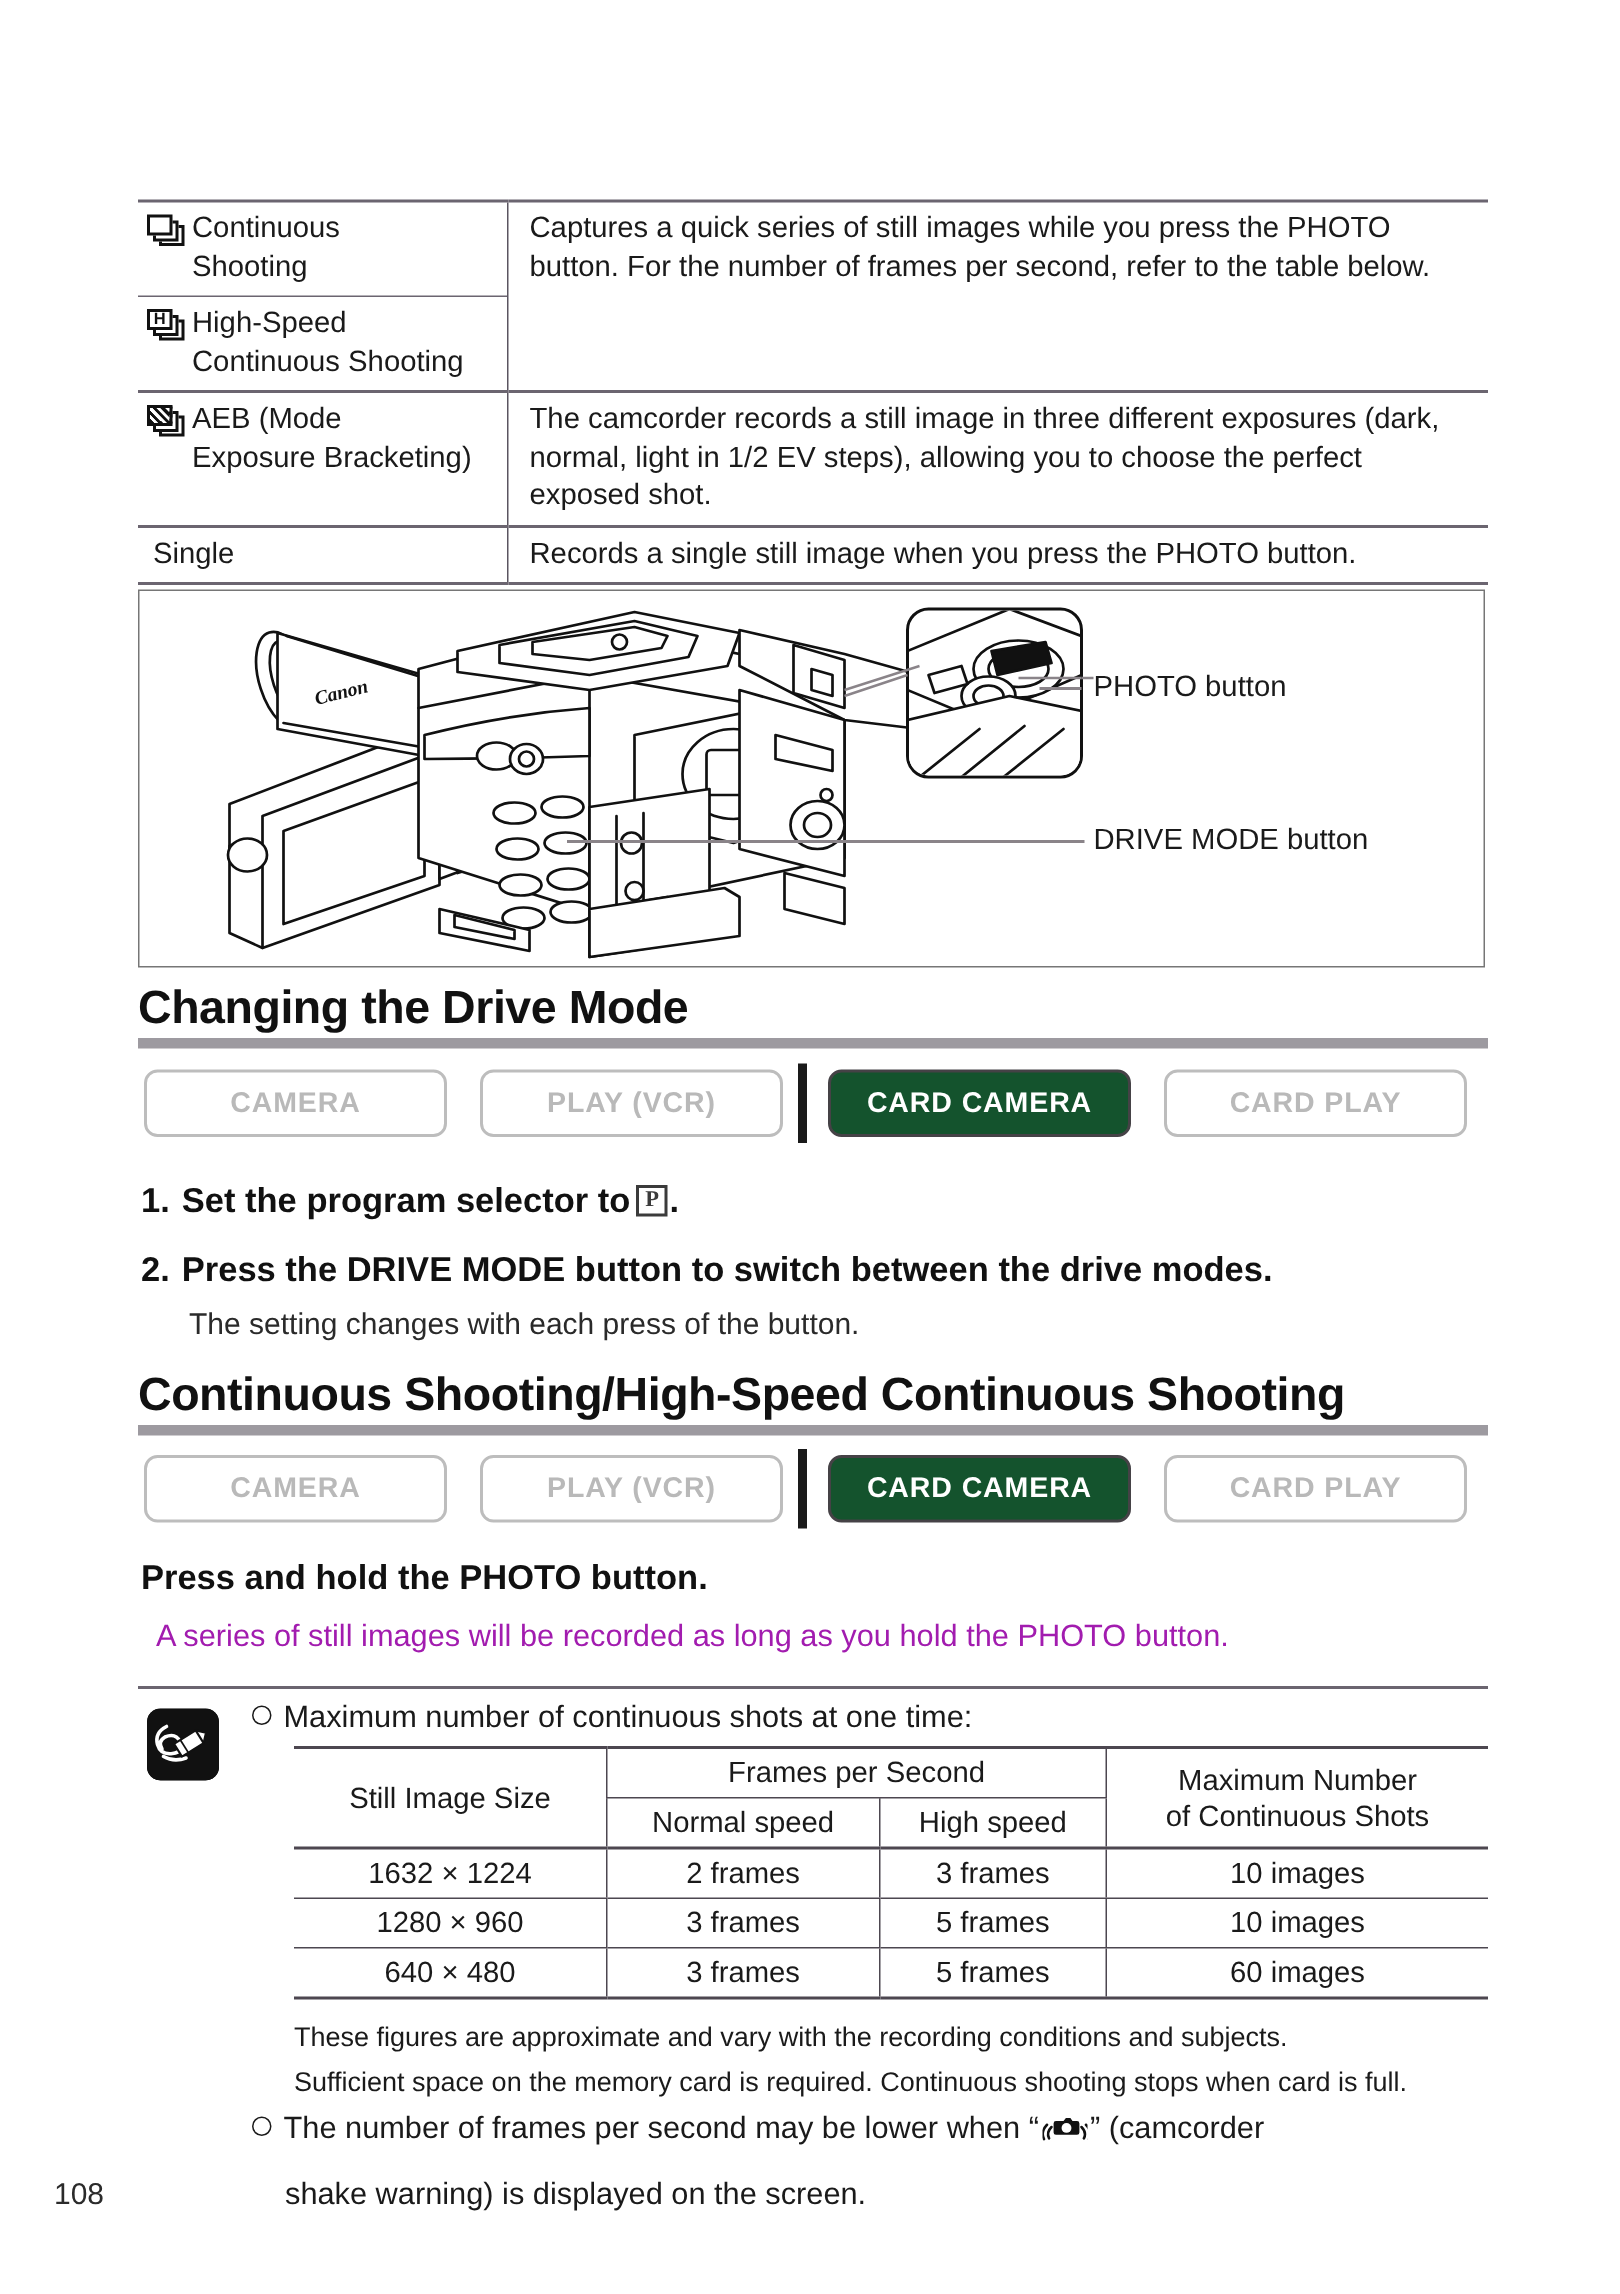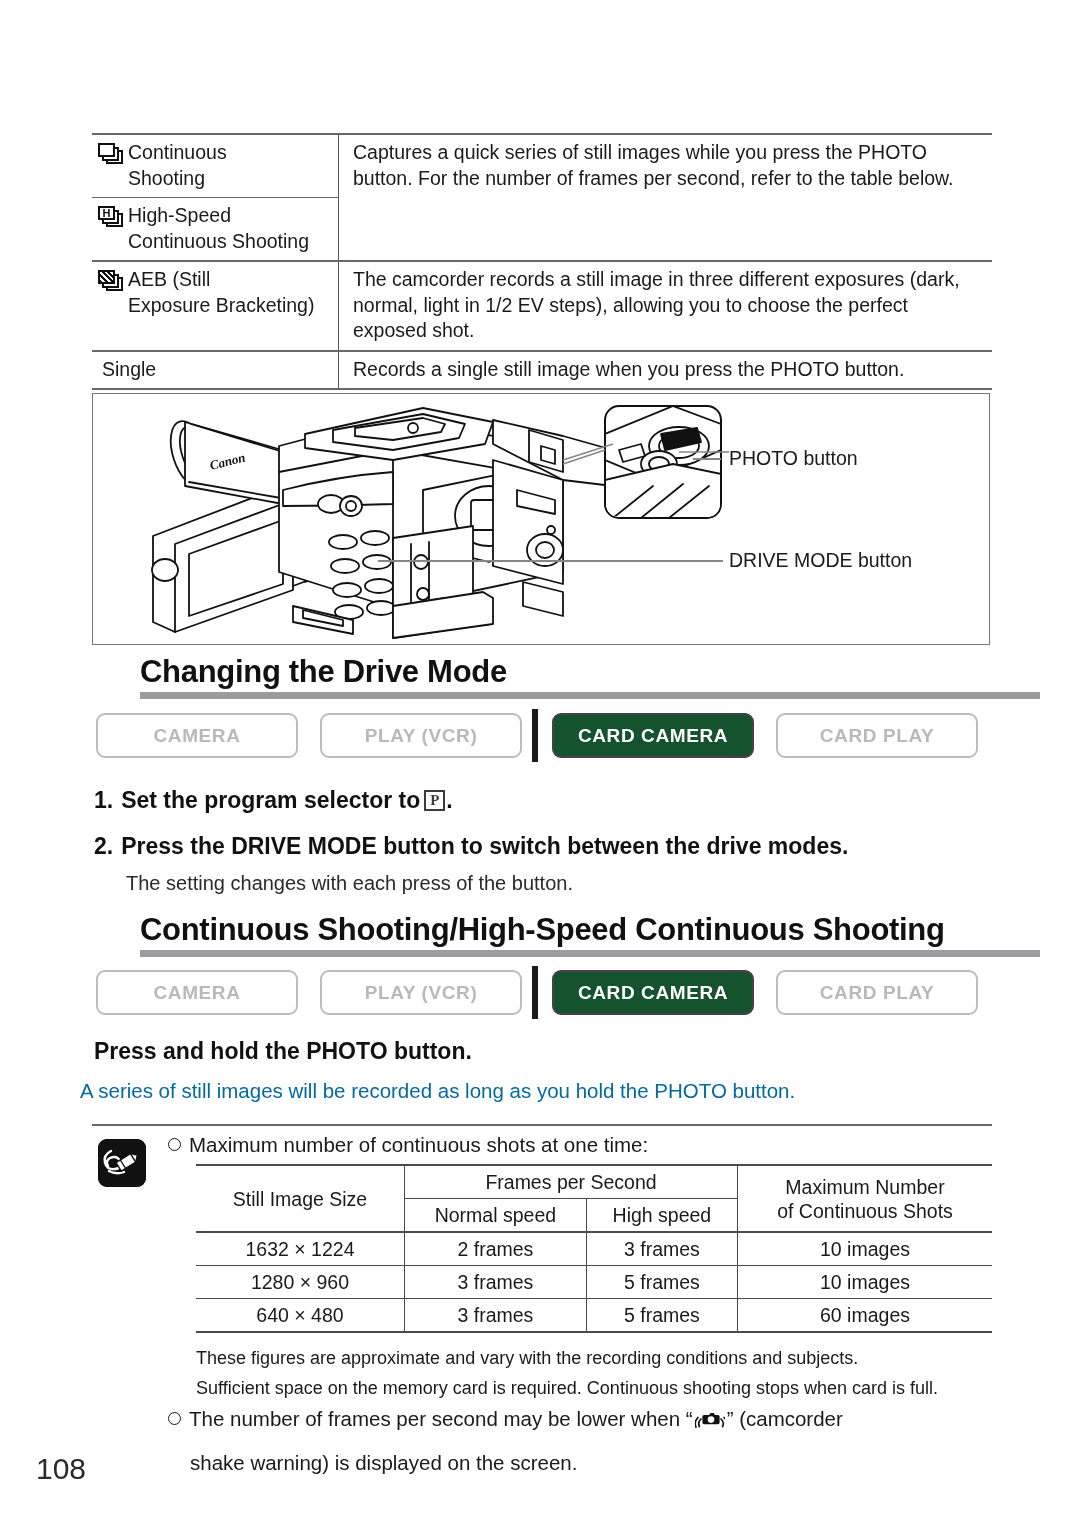--- a/index.html
+++ b/index.html
@@ -68,21 +68,21 @@
   .illus-box {
     position:absolute; left:92px; top:393px; width:898px; height:252px;
     border:1.4px solid #767676; box-sizing:border-box; background:#fff;
   }
   .callout-text {
     position:absolute; font-size:19.5px; color:#1a1a1a; white-space:nowrap;
   }
   .callout-line { position:absolute; height:1.6px; background:#8a8489; }
 
   
-  .sec-head { position:absolute; left:92px; width:900px;margin-left:48px; }
+  .sec-head { position:absolute; left:92px; width:900px; }
   .sec-head h2 {
     margin:0; font-size:31px; font-weight:bold; color:#111;
     letter-spacing:-0.3px; line-height:1.08; white-space:nowrap;
     position:relative; z-index:2; display:inline-block; background:#fff; padding-right:6px;
   }
   .sec-head .hrule {
     position:absolute; left:0; right:0; bottom:-2px; height:7px;
     background:#9d9aa0; z-index:1;
   }
   .sec-head .hrule-wrap { position:relative; height:42px; }
@@ -108,21 +108,21 @@
   }
   .p-icon {
     display:inline-block; border:2px solid #3b3b3b; box-sizing:border-box;
     width:21px; height:21px; line-height:17px; text-align:center;
     font-size:15px; font-weight:bold; color:#3b3b3b; margin:0 1px 0 4px;
     font-family:"Liberation Serif", serif;
   }
   .step-note { font-size:20px; font-weight:normal; color:#2a2a2a; margin-top:9px; margin-left:32px; }
 
   .bold-line { position:absolute; left:94px; font-size:23px; font-weight:bold; color:#111; }
-  .body-line { position:absolute; left:80px; font-size:20.5px; color:#0369a1; }
+  .body-line { position:absolute; left:104px; font-size:20.5px; color:#a21caf; }
 
   
   .note-rule { position:absolute; left:92px; width:900px; height:1.6px; background:#6b6570; }
   .note-icon {
     position:absolute; width:48px; height:48px; border-radius:9px; background:#111;
     overflow:hidden;
   }
   .note-bullet { position:absolute; font-size:20.5px; color:#1a1a1a; }
   .circ {
     display:inline-block; width:13px; height:13px; border:1.8px solid #1a1a1a;
@@ -145,21 +145,21 @@
 
   .foot-note { position:absolute; left:196px; font-size:18px; color:#1a1a1a; }
 
   .shake-icon {
     display:inline-block; width:30px; height:20px; vertical-align:-4px;
     margin:0 2px; position:relative;
   }
 
   .page-num {
     position:absolute; left:36px; top:1452px;
-    font-size:30px; color:#2b2b2b;
+    font-size:20px; color:#2b2b2b;
   }
 </style>
 </head>
 <body>
 
 <div class="page">
 
 
   <table class="desc-table">
     <tbody>
@@ -199,21 +199,21 @@
     </tr>
     <tr>
       <td class="col-left rule-top">
         <div class="mode-name">
           <span class="ico-stack">
             <i class="b3"></i>
                 <i class="b2"></i>
                 <i class="b1 hatch"></i>
           </span>
           <span class="txt">
-            <span>AEB (Still</span><br>
+            <span>AEB (Mode</span><br>
             <span>Exposure Bracketing)</span>
           </span>
         </div>
       </td>
       <td class="col-right rule-top">
         <span>The camcorder records a still image in three different exposures (dark, normal, light in 1/2 EV steps), allowing you to choose the perfect exposed shot.</span>
       </td>
     </tr>
     <tr>
       <td class="col-left rule-top rule-bot">

